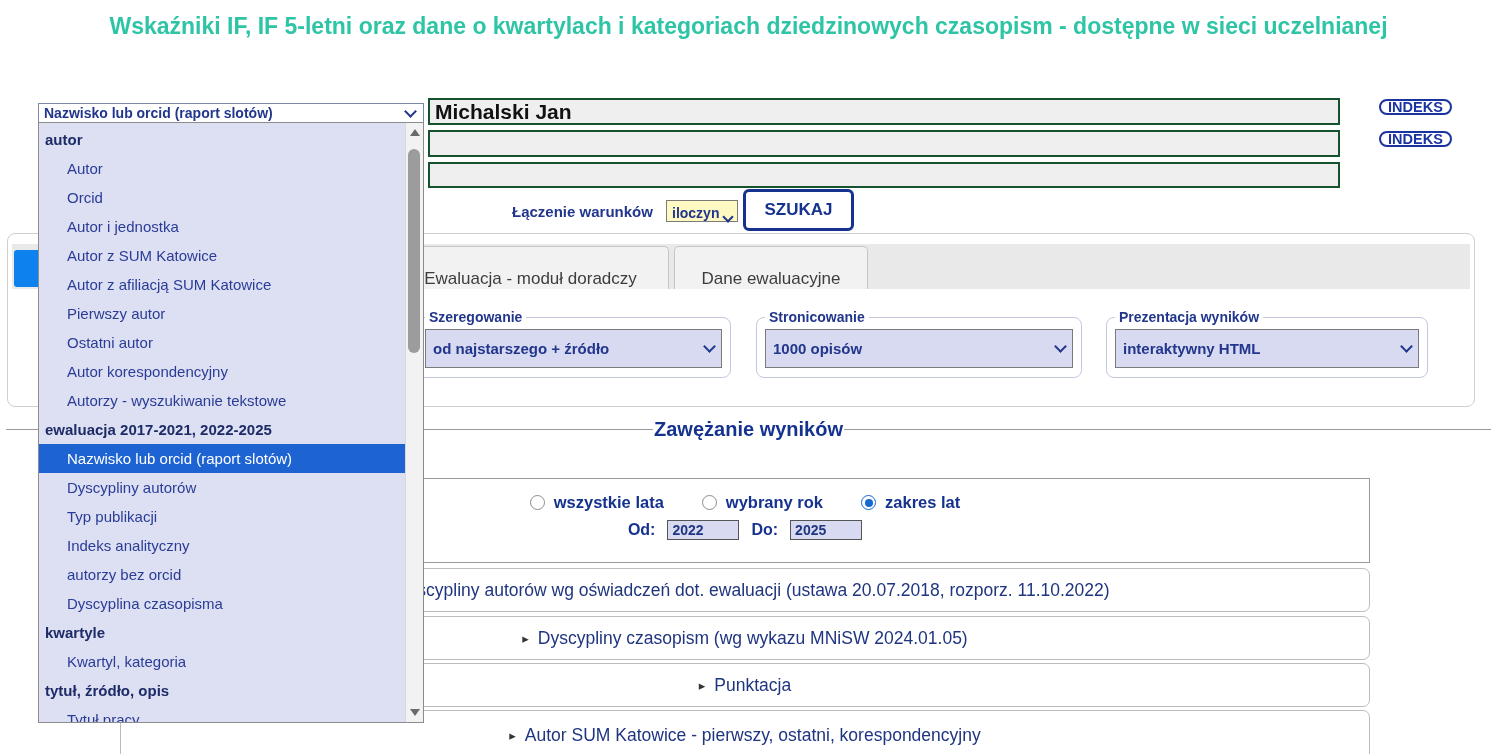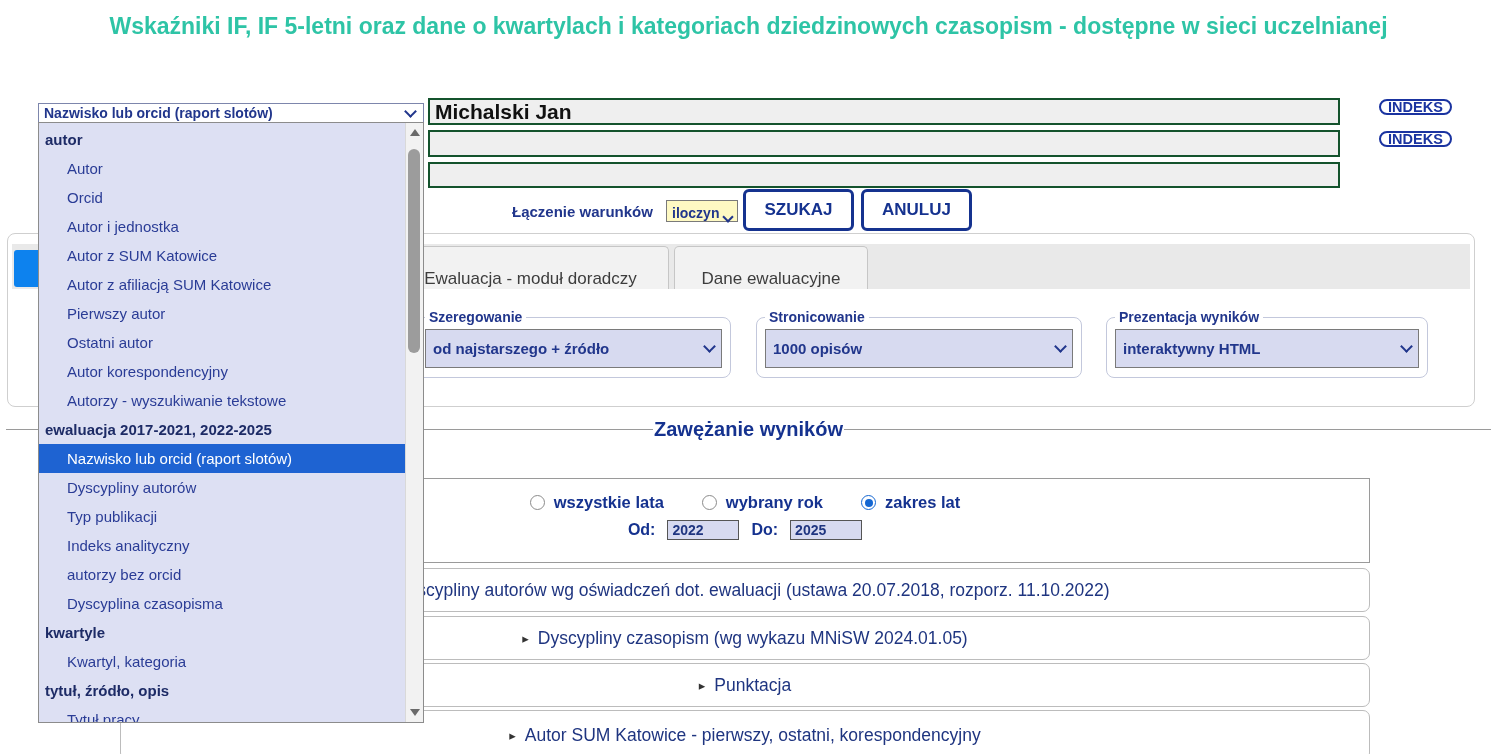--- a/index.html
+++ b/index.html
@@ -109,21 +109,20 @@
   <input class="ti" style="top: 162px; height: 26px;" readonly="" value="">
   <button class="indeks" style="top:99px;">INDEKS</button>
   <button class="indeks" style="top:131px;">INDEKS</button>
 
   <div class="cond-label">Łączenie warunków</div>
   <div class="mini-select">
     <span>iloczyn</span>
     <span class="chev"></span>
   </div>
   <button class="btn-big" style="left:743px;">SZUKAJ</button>
-  <button class="btn-big" style="left:861px;">ANULUJ</button>
 
   <div class="panel"></div>
   <div class="tabstrip"></div>
   <div class="tab-blue"></div>
   <div class="tab tab1">
     <span>Ewaluacja - moduł doradczy</span>
   </div>
   <div class="tab tab2">
     <span>Dane ewaluacyjne</span>
   </div>

